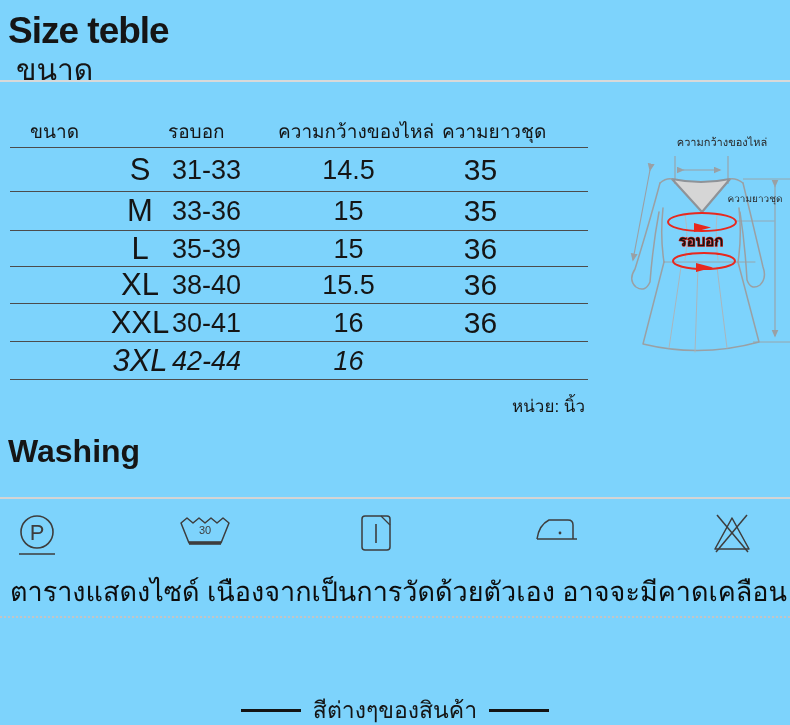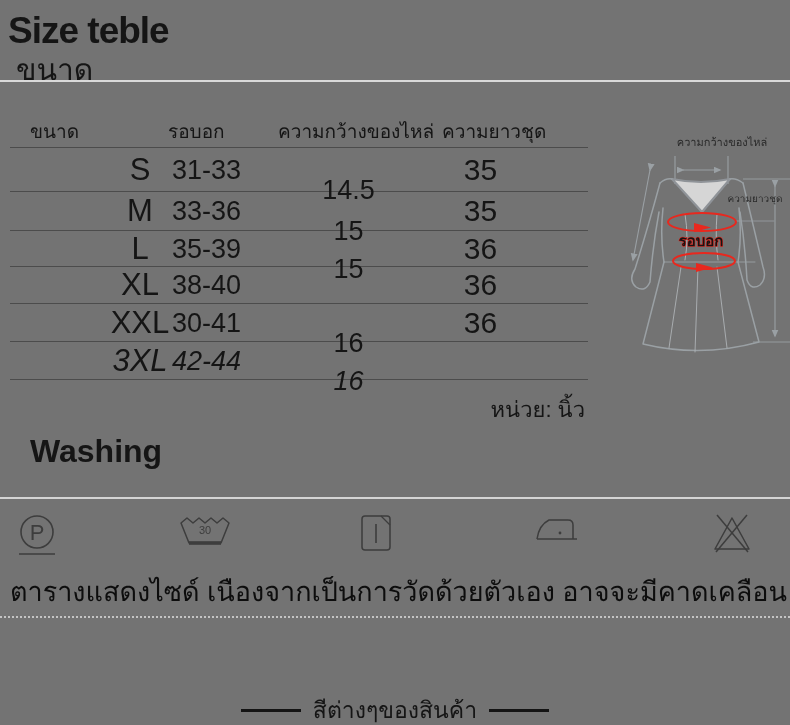--- a/index.html
+++ b/index.html
@@ -1,43 +1,43 @@
 <!DOCTYPE html>
 <html><head>
 <meta charset="utf-8">
 <style>
   html,body{margin:0;padding:0;background:#fff;}
-  .canvas{position:relative;width:790px;height:725px;background:#737373;overflow:hidden;
+  .canvas{position:relative;width:790px;height:725px;background:#7dd3fc;overflow:hidden;
           font-family:"Liberation Sans","DejaVu Sans",sans-serif;color:#151515;}
   .abs{position:absolute;}
 
   
   .title-en{left:8px;top:10px;font-size:37px;font-weight:bold;letter-spacing:-1px;}
   .title-th{left:16px;top:46px;font-size:30px;}
   .hr-light{left:0;top:80px;width:790px;height:0;border-top:2px solid #d9d9d9;}
 
   
   .size-table{left:10px;top:100px;width:578px;}
   .thead{position:relative;height:47px;border-bottom:1.7px solid #4c4c4c;font-size:19px;}
   .thead .hcell{position:absolute;top:16px;white-space:nowrap;}
   .h-size{left:20px;} .h-chest{left:158px;} .h-shoulder{left:268px;} .h-length{left:432px;}
   .size-row{position:relative;border-bottom:1.7px solid #4c4c4c;}
   .size-row:nth-child(1){height:43px;} .size-row:nth-child(2){height:38px;}
   .size-row:nth-child(3){height:35px;} .size-row:nth-child(4){height:36px;}
   .size-row:nth-child(5){height:37px;} .size-row:nth-child(6){height:37px;font-style:italic;}
   .cell{position:absolute;top:50%;transform:translateY(-50%);text-align:center;white-space:nowrap;}
   .c-size{left:55px;width:150px;font-size:31px;}
   .c-chest{left:124px;width:145px;font-size:27px;}
-  .c-shoulder{left:266px;width:145px;font-size:27px;margin-top:20px;}
+  .c-shoulder{left:266px;width:145px;font-size:27px;}
   .c-length{left:398px;width:145px;font-size:30px;}
 
-  .unit-note{right:205px;top:392px;font-size:22px;white-space:nowrap;}
-
-  
-  .washing-title{left:8px;top:433px;font-size:32px;font-weight:bold;margin-left:22px;}
+  .unit-note{right:205px;top:392px;font-size:17px;white-space:nowrap;}
+
+  
+  .washing-title{left:8px;top:433px;font-size:32px;font-weight:bold;}
   .hr-wash{left:0;top:497px;width:790px;height:0;border-top:2px solid #d4d4d4;}
   .hr-dotted{left:0;top:616px;width:790px;height:0;border-top:2px dotted #c4c4c4;}
   .disclaimer{left:10px;top:570px;width:770px;font-size:27px;color:#0d0d0d;white-space:nowrap;}
 
   
   .footer{left:0;top:694px;width:790px;height:32px;display:flex;align-items:center;justify-content:center;gap:12px;}
   .dash{width:60px;height:3px;background:#141414;}
   .footer-text{font-size:23px;white-space:nowrap;}
 
   svg text{font-family:"Liberation Sans","DejaVu Sans",sans-serif;}
@@ -76,20 +76,21 @@
     <div class="size-row">
       <div class="cell c-size">L</div>
       <div class="cell c-chest">35-39</div>
       <div class="cell c-shoulder">15</div>
       <div class="cell c-length">36</div>
     </div>
 
     <div class="size-row">
       <div class="cell c-size">XL</div>
       <div class="cell c-chest">38-40</div>
+      <div class="cell c-shoulder">15.5</div>
       <div class="cell c-length">36</div>
     </div>
 
     <div class="size-row">
       <div class="cell c-size">XXL</div>
       <div class="cell c-chest">30-41</div>
       <div class="cell c-shoulder">16</div>
       <div class="cell c-length">36</div>
     </div>
 

